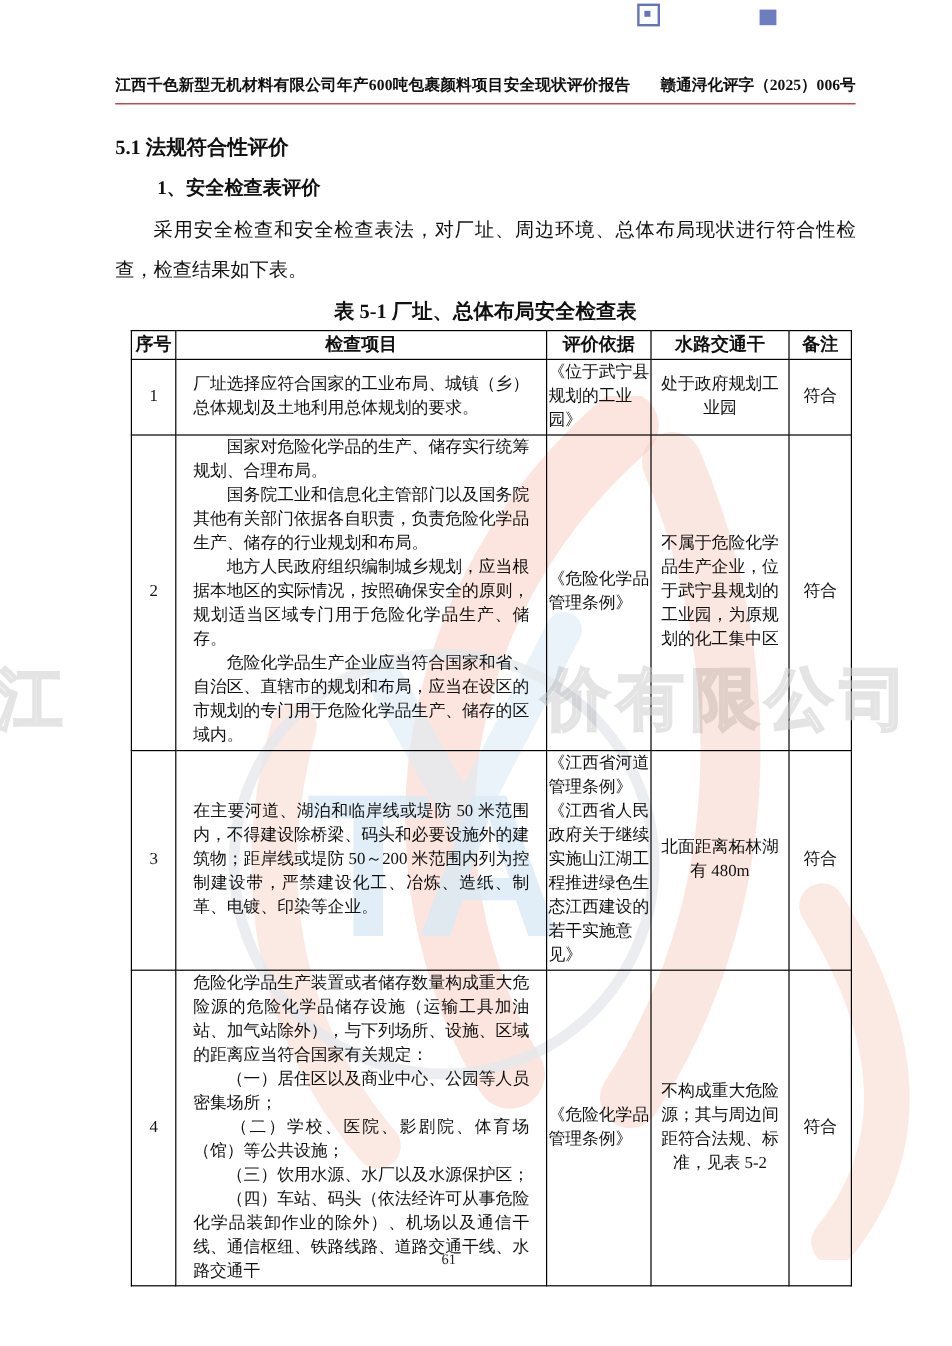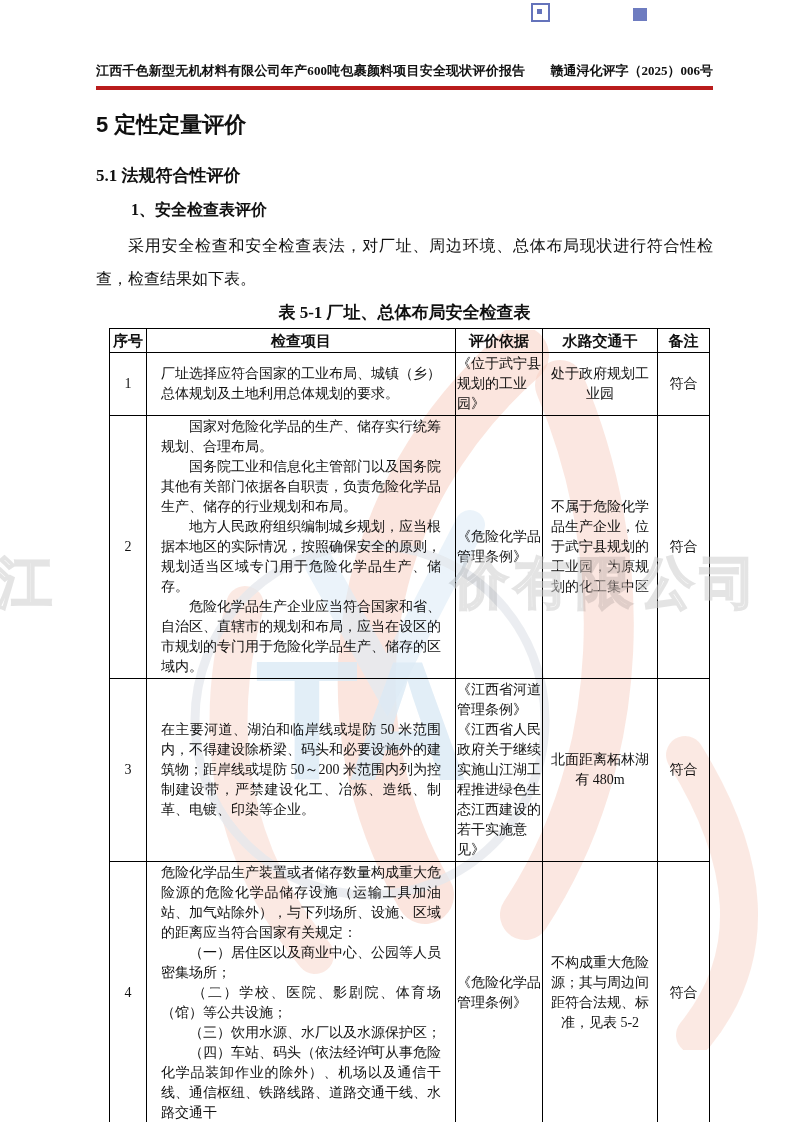--- a/index.html
+++ b/index.html
@@ -1,21 +1,21 @@
 <!DOCTYPE html>
 <html><head>
 <meta charset="utf-8">
 <style>
   html,body{margin:0;padding:0;background:#ffffff;}
   .page{position:relative;width:793px;height:1122px;background:#ffffff;overflow:hidden;
         font-family:"Liberation Serif","DejaVu Serif",serif;color:#111;}
   .content{position:absolute;left:96px;top:62px;width:617px;}
 
   .doc-header{display:flex;justify-content:space-between;align-items:flex-end;
-              border-bottom:4px solid #b91c1c;padding-bottom:6px;font-size:13px;font-weight:bold;}
+              border-bottom:1px solid #b91c1c;padding-bottom:6px;font-size:13px;font-weight:bold;}
   .doc-header .hl{letter-spacing:0.2px;}
 
   .h1{font-size:22px;font-weight:bold;margin:20px 0 0 0;font-family:"Liberation Sans","DejaVu Sans",sans-serif;}
   .h2{font-size:17px;font-weight:bold;margin:24px 0 0 0;}
   .h3{font-size:16px;font-weight:normal;margin:14px 0 0 0;}
   .h4{font-size:16px;font-weight:bold;margin:13px 0 0 35px;}
 
   .para{font-size:16px;line-height:33px;text-indent:2em;text-align:justify;margin:8px 0 0 0;}
 
   .tbl-title{font-size:17px;font-weight:bold;text-align:center;margin:6px 0 4px 0;}
@@ -69,21 +69,20 @@
     <text x="130" y="450" font-size="170" font-weight="bold" fill="#b7d4eb" opacity="0.8" font-family="Liberation Sans, DejaVu Sans, sans-serif">TA</text>
   </svg>
 
   <div class="content">
 
     <div class="doc-header">
       <span class="hl">江西千色新型无机材料有限公司年产600吨包裹颜料项目安全现状评价报告</span>
       <span class="hr">赣通浔化评字（2025）006号</span>
     </div>
 
-    <div class="h1">5 定性定量评价</div>
     <div class="h2">5.1 法规符合性评价</div>
     <div class="h4">1、安全检查表评价</div>
 
     <div class="para">采用安全检查和安全检查表法，对厂址、周边环境、总体布局现状进行符合性检查，检查结果如下表。</div>
 
     <div class="tbl-title">表 5-1 厂址、总体布局安全检查表</div>
 
     <table class="checklist">
       <colgroup>
         <col style="width:37px">

